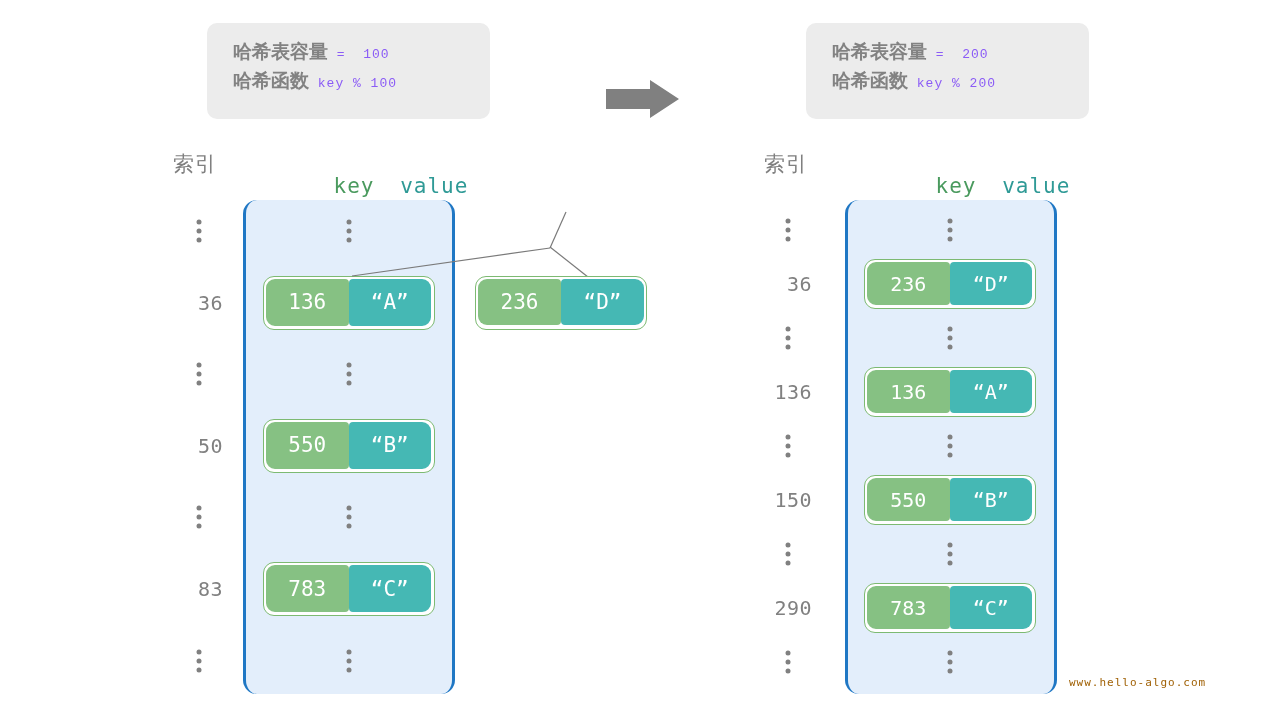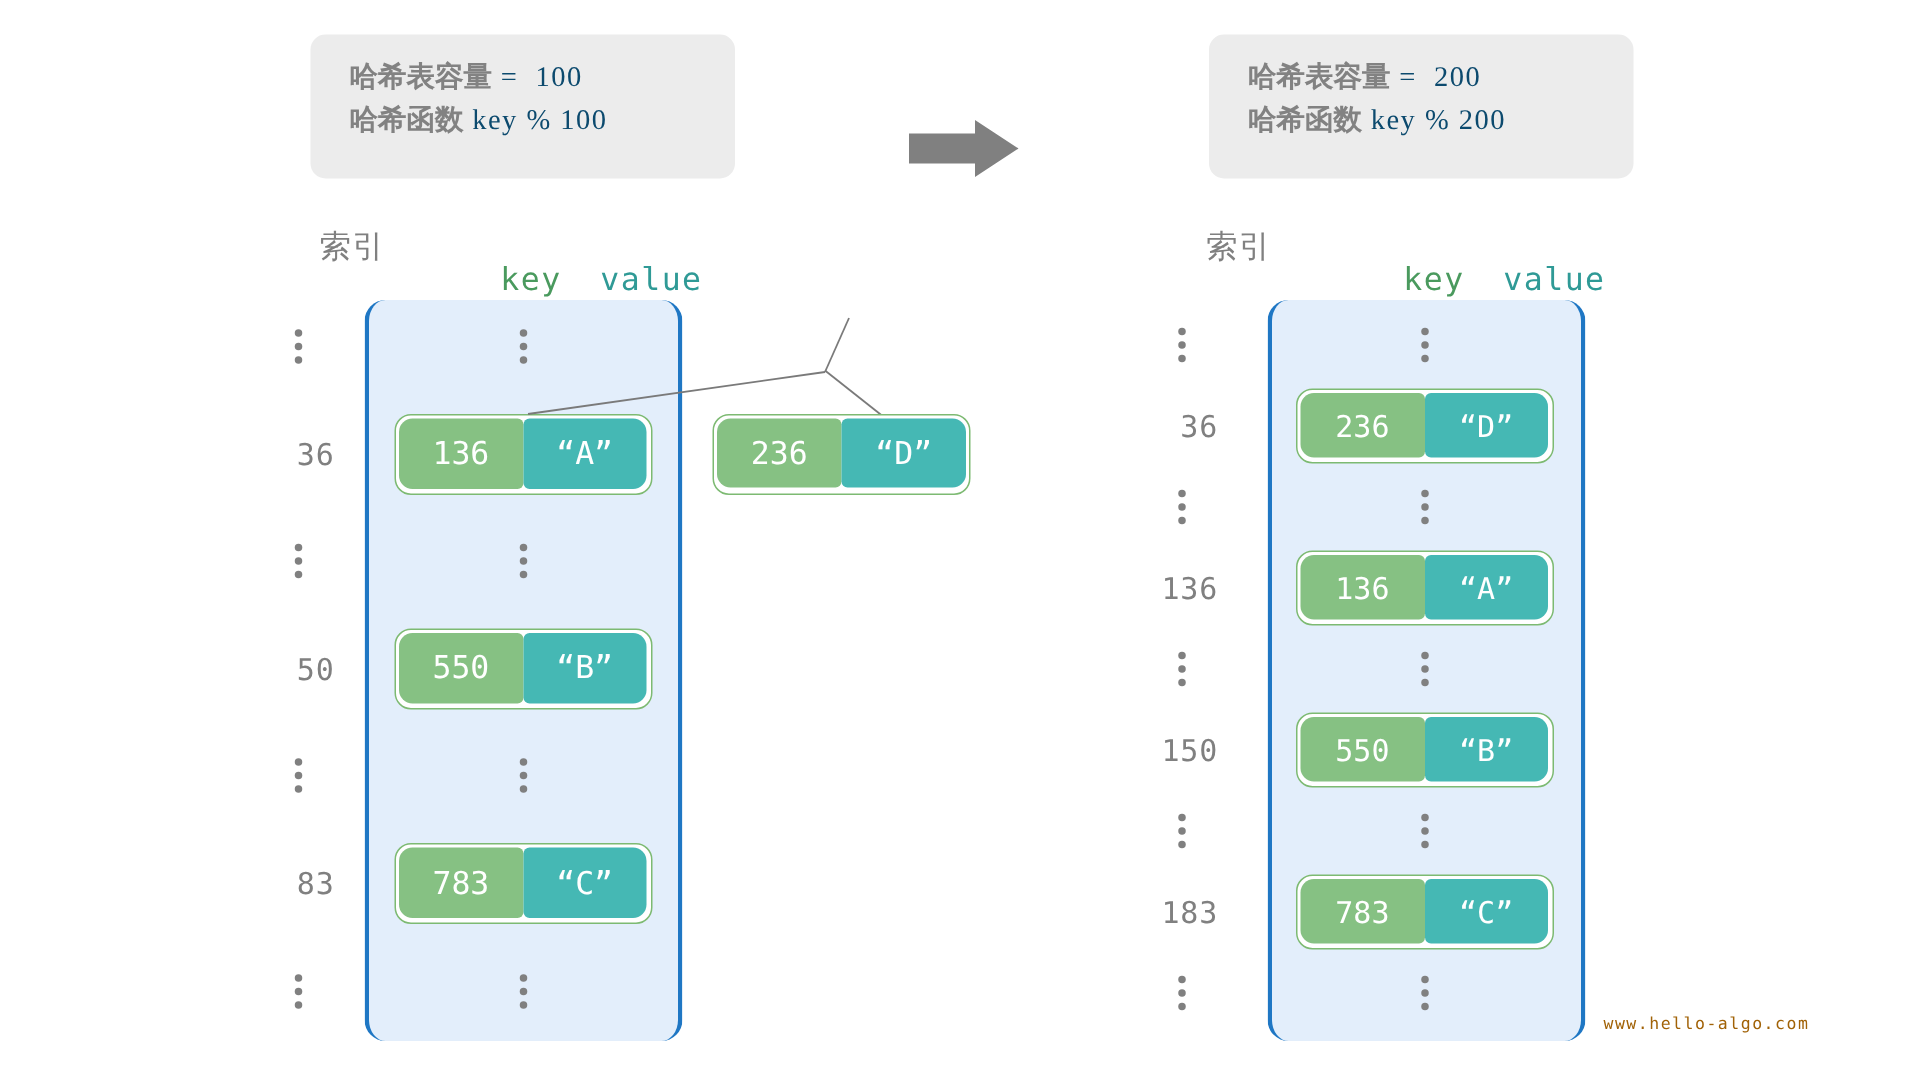--- a/index.html
+++ b/index.html
@@ -27,23 +27,23 @@
     line-height:1.55;
   }
   .cn-label{
     font-family:"DejaVu Sans","Liberation Sans",sans-serif;
     font-weight:bold;
     font-size:19px;
     color:#828282;
     letter-spacing:0px;
   }
   .code{
-    font-family:Liberation Serif, serif;
-    font-size:19px;
-    color:#0c4a6e;
+    font-family:Liberation Mono, monospace;
+    font-size:13px;
+    color:#8b5cf6;
     letter-spacing:1px;
   }
 
   
   .center-title{
     position:absolute;
     font-family:"DejaVu Sans","Liberation Sans",sans-serif;
     font-weight:bold;
     font-size:19px;
     color:#333333;
@@ -56,21 +56,20 @@
   
   .hdr{
     position:absolute;
     font-size:21px;
     white-space:pre;
   }
   .hdr-index{
     font-family:Liberation Mono, monospace;
     color:#808080;
     letter-spacing:1px;
-    margin-left:40px;
   }
   .hdr-kv{
     font-family:"DejaVu Sans Mono","Liberation Mono",monospace;
     letter-spacing:1px;
   }
   .kv-key{color:#4a9a5e;}
   .kv-val{color:#2f9a96;margin-left:12px;}
 
   
   .panel{
@@ -326,21 +325,21 @@
       <div class="dots" style="left: 788px; top: 554px;">
         <i></i>
         <i></i>
         <i></i>
       </div>
       <div class="dots" style="left: 950px; top: 554px;">
         <i></i>
         <i></i>
         <i></i>
       </div>
-      <div class="idx" style="left: 722px; top: 608px; width: 90px;">183</div>
+      <div class="idx" style="left: 722px; top: 608px; width: 90px;">290</div>
       <div class="pair" style="left: 950px; top: 608px; width: 172px; height: 50px;">
         <div class="cell cell-key" style="width: 82.5px; height: 43px; font-size: 20px;">783</div>
         <div class="cell cell-val" style="width: 82.5px; height: 43px; font-size: 20px;">“C”</div>
       </div>
       <div class="dots" style="left: 788px; top: 662px;">
         <i></i>
         <i></i>
         <i></i>
       </div>
       <div class="dots" style="left: 950px; top: 662px;">

